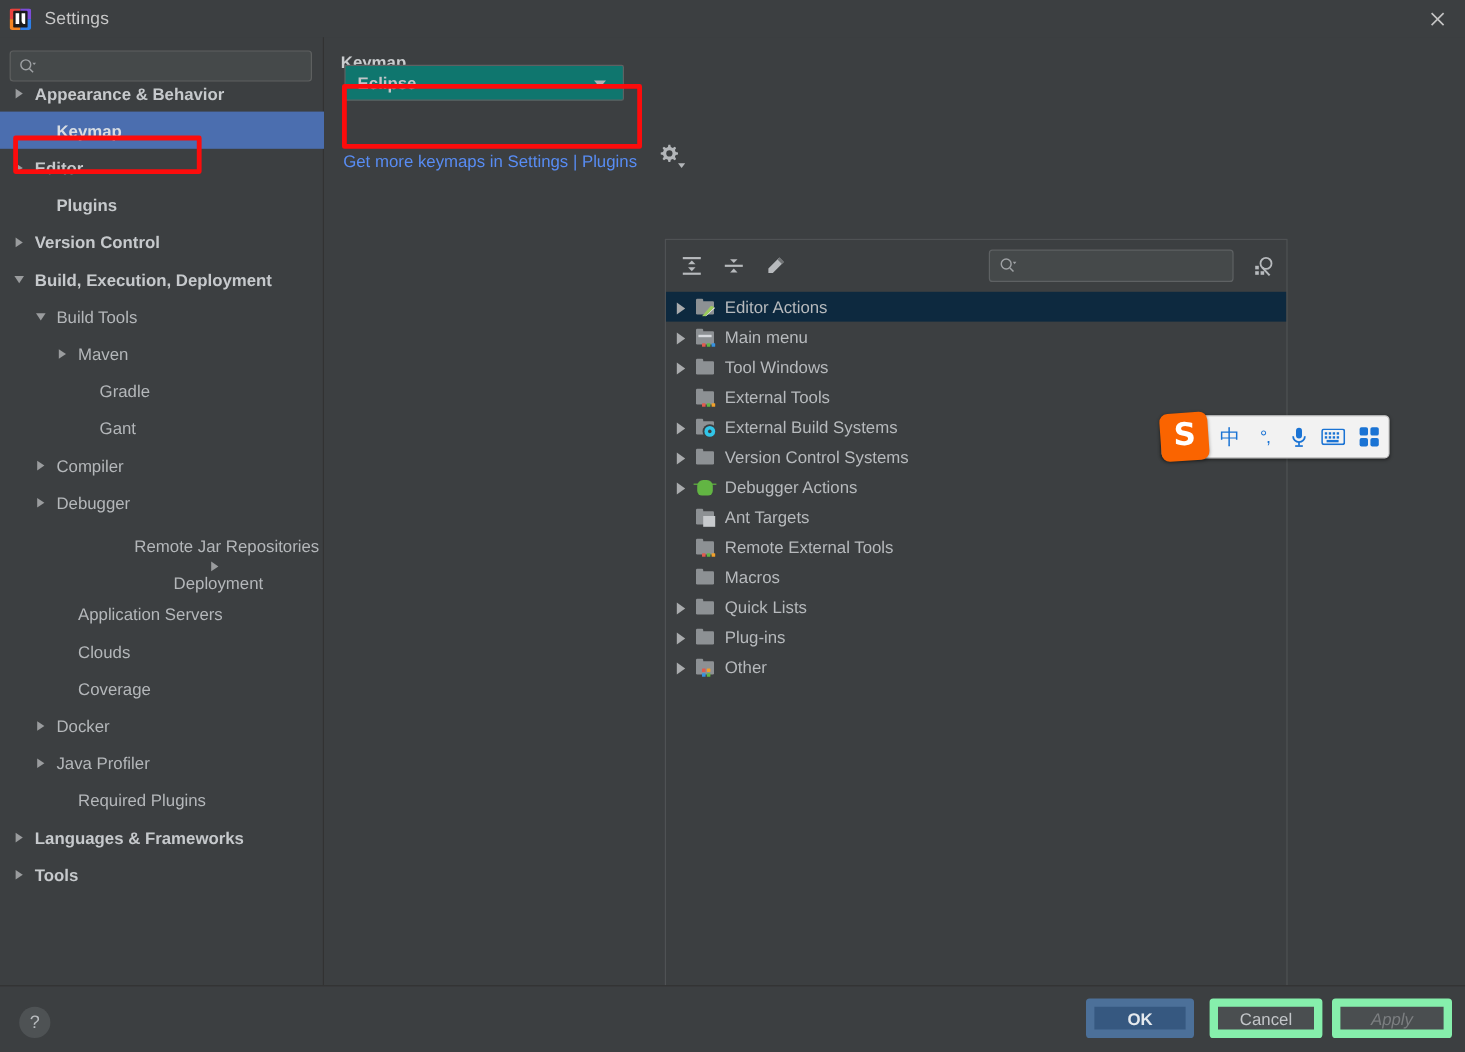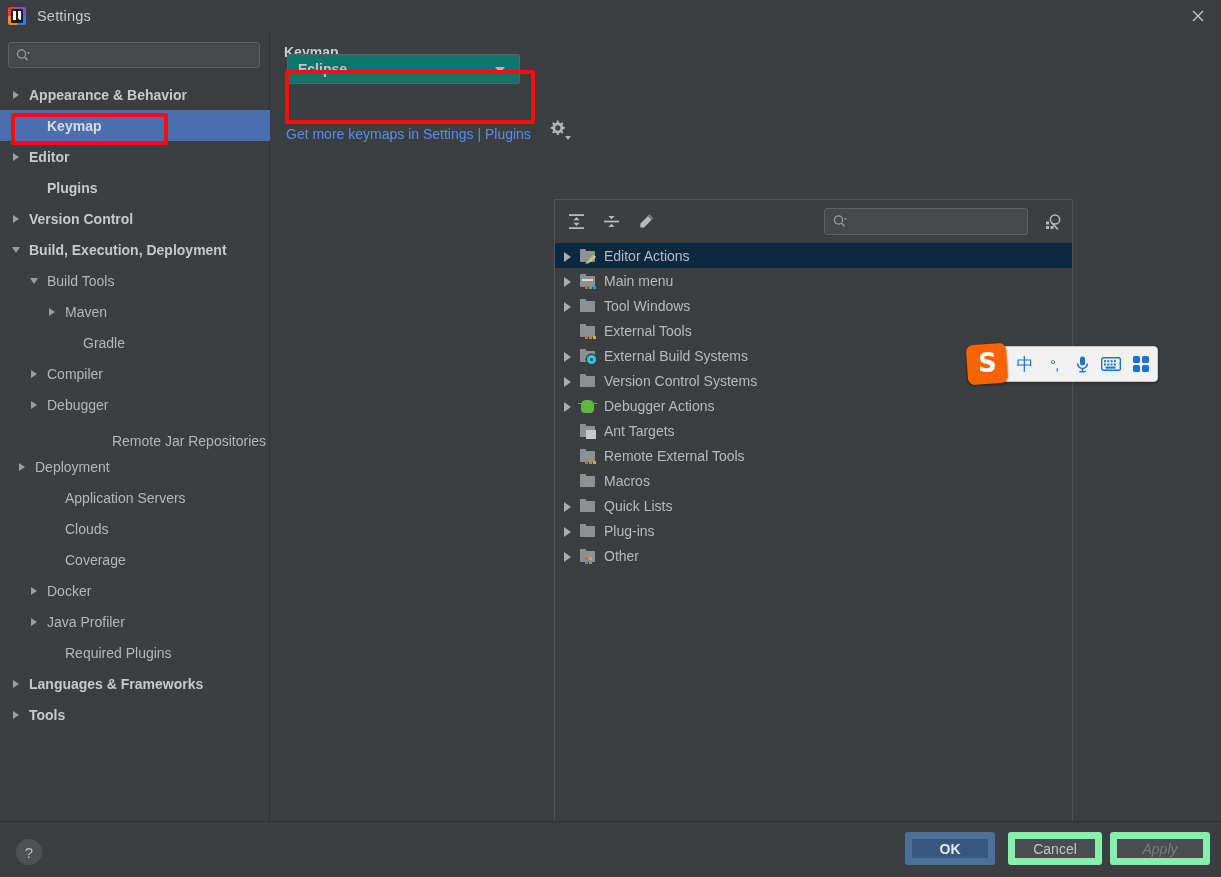--- a/index.html
+++ b/index.html
@@ -52,21 +52,21 @@
   .sidebar {
     position: absolute; left: 0; top: 31px; width: 270px; height: 790px;
     background: #3c3f41; border-right: 1px solid #323232;
   }
   .side-search {
     position: absolute; left: 8px; top: 11px; width: 252px; height: 26px;
     background: #45494a; border: 1px solid #5e6060; border-radius: 3px;
     display: flex; align-items: center;
   }
   .side-search .mag { margin-left: 7px; }
-  .tree { position: absolute; left: 0; top: 48px; width: 326px; }
+  .tree { position: absolute; left: 0; top: 31px; width: 326px; }
   .row {
     position: relative; height: 31px; display: flex; align-items: center;
     white-space: nowrap;
   }
   .row .arrow {
     width: 13px; height: 13px; flex: 0 0 13px; position: relative;
   }
   .row .arrow.right:after {
     content: ""; position: absolute; left: 3px; top: 3px;
     border-left: 6px solid #9a9c9e;
@@ -350,41 +350,49 @@
         </span>
       </div>
       <div class="row" style="padding-left: 64px;">
         <span class="arrow"></span>
         <span class="lbl">Gradle</span>
         <span class="copy-ic">
           <i class="b1"></i>
           <i class="b2"></i>
         </span>
       </div>
+      <div class="row" style="padding-left: 64px;">
+        <span class="arrow"></span>
+        <span class="lbl">Gant</span>
+        <span class="copy-ic">
+          <i class="b1"></i>
+          <i class="b2"></i>
+        </span>
+      </div>
       <div class="row" style="padding-left: 28px;">
         <span class="arrow right"></span>
         <span class="lbl">Compiler</span>
         <span class="copy-ic">
           <i class="b1"></i>
           <i class="b2"></i>
         </span>
       </div>
       <div class="row" style="padding-left: 28px;">
         <span class="arrow right"></span>
         <span class="lbl">Debugger</span>
       </div>
       <div class="row" style="padding-left: 46px; flex-direction: column;">
         <span class="arrow"></span>
         <span class="lbl">Remote Jar Repositories</span>
         <span class="copy-ic">
           <i class="b1"></i>
           <i class="b2"></i>
         </span>
       </div>
-      <div class="row" style="padding-left: 16px;">
+      <div class="row" style="padding-left: 32px; flex-direction: column;">
         <span class="arrow right"></span>
         <span class="lbl">Deployment</span>
         <span class="copy-ic">
           <i class="b1"></i>
           <i class="b2"></i>
         </span>
       </div>
       <div class="row" style="padding-left: 46px;">
         <span class="arrow"></span>
         <span class="lbl">Application Servers</span>

